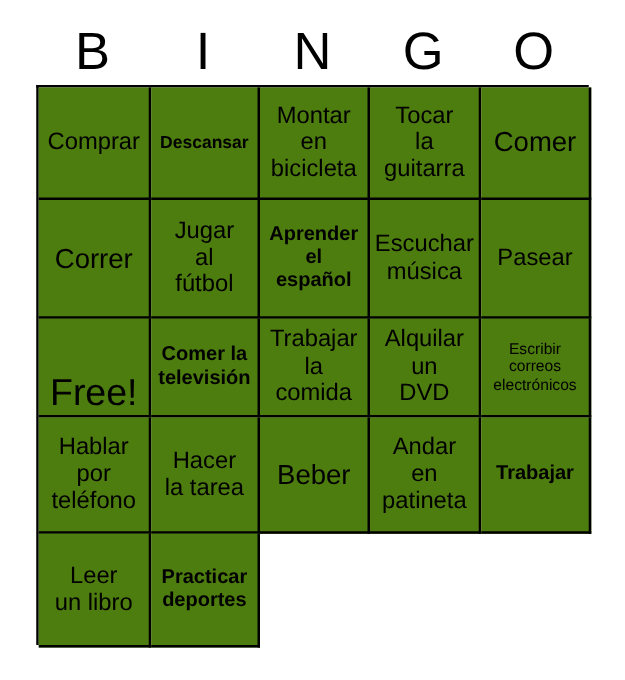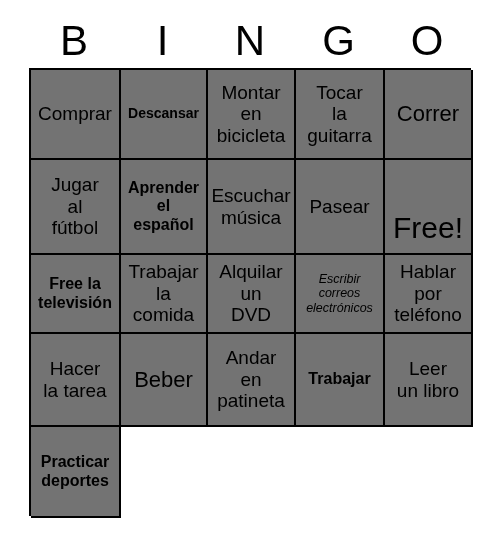--- a/index.html
+++ b/index.html
@@ -62,35 +62,35 @@
   .cell {
     border-right: 2px solid #000;
     border-bottom: 2px solid #000;
     box-sizing: border-box;
     display: flex;
     align-items: center;
     justify-content: center;
     text-align: center;
     padding: 1px 2px;
     overflow: hidden;
-    background: #737373;
+    background: #4d7c0f;
   }
   .cell-text {
     display: block;
     line-height: 1.14;
     white-space: pre-line;
     word-break: break-word;
   }
   
   .sz-xl   { font-size: 30px; margin-top: 44px; }
   .sz-lg   { font-size: 22px; }
   .sz-md   { font-size: 19px; }
   .sz-sm   { font-size: 16px; font-weight: bold; }
   .sz-xs   { font-size: 14px; font-weight: bold; }
-  .sz-xxs  { font-size: 12.5px; font-style: italic; }
+  .sz-xxs  { font-size: 12.5px; }
 </style>
 </head>
 <body>
 
 <div id="card">
 
   <div id="bingo-header">
     <div class="header-letter hl-0">B</div>
     <div class="header-letter hl-1">I</div>
     <div class="header-letter hl-2">N</div>
@@ -109,20 +109,23 @@
         <span class="cell-text sz-md">Montar
 en
 bicicleta</span>
       </div>
       <div class="cell">
         <span class="cell-text sz-md">Tocar
 la
 guitarra</span>
       </div>
       <div class="cell">
+        <span class="cell-text sz-lg">Comer</span>
+      </div>
+      <div class="cell">
         <span class="cell-text sz-lg">Correr</span>
       </div>
       <div class="cell">
         <span class="cell-text sz-md">Jugar
 al
 fútbol</span>
       </div>
       <div class="cell">
         <span class="cell-text sz-sm">Aprender
 el
@@ -132,21 +135,21 @@
         <span class="cell-text sz-md">Escuchar
 música</span>
       </div>
       <div class="cell">
         <span class="cell-text sz-md">Pasear</span>
       </div>
       <div class="cell">
         <span class="cell-text sz-xl">Free!</span>
       </div>
       <div class="cell">
-        <span class="cell-text sz-sm">Free la
+        <span class="cell-text sz-sm">Comer la
 televisión</span>
       </div>
       <div class="cell">
         <span class="cell-text sz-md">Trabajar
 la
 comida</span>
       </div>
       <div class="cell">
         <span class="cell-text sz-md">Alquilar
 un

